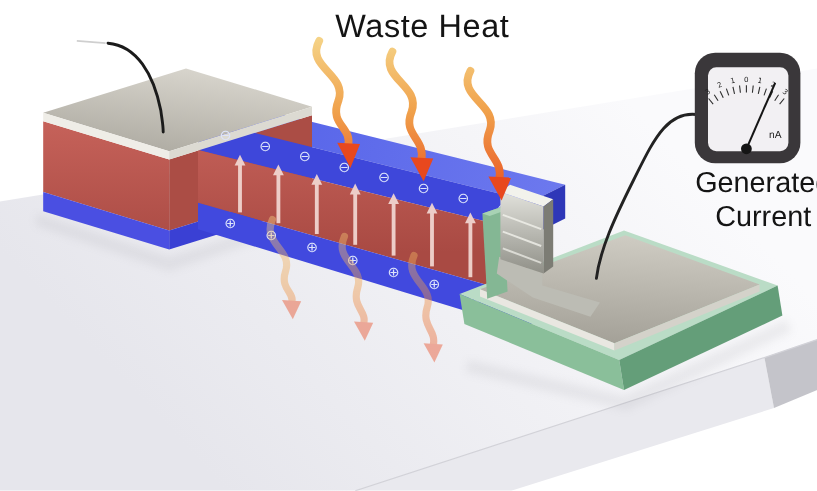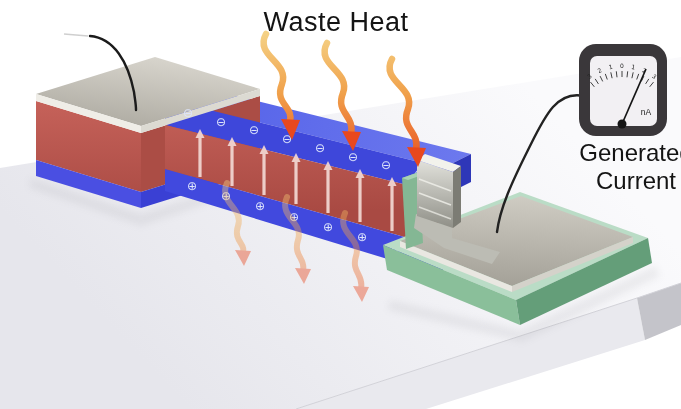--- a/index.html
+++ b/index.html
@@ -1,20 +1,20 @@
 <!DOCTYPE html>
 <html><head>
 <meta charset="utf-8">
 <style>
   html,body{margin:0;padding:0;background:#ffffff;}
   body{width:681px;height:409px;overflow:hidden;position:relative;
        font-family:"Liberation Sans","DejaVu Sans",sans-serif;}
   #scene{position:absolute;left:0;top:0;}
   .lbl{position:absolute;color:#141414;text-align:center;line-height:1.16;}
-  #waste-heat-label{left:216px;top:7px;width:240px;font-size:27px;letter-spacing:.5px;}
+  #waste-heat-label{left:232px;top:7px;width:240px;font-size:27px;letter-spacing:.5px;}
   #generated-current-label{left:563px;top:139px;width:146px;font-size:24px;}
 </style>
 </head>
 <body>
 
 <svg id="scene" width="681" height="409" viewBox="0 0 681 409">
   <defs>
     <linearGradient id="platTop" gradientUnits="userSpaceOnUse" x1="520" y1="80" x2="180" y2="400">
       <stop offset="0" stop-color="#fafafc"></stop>
         <stop offset="1" stop-color="#e6e6ec"></stop>

